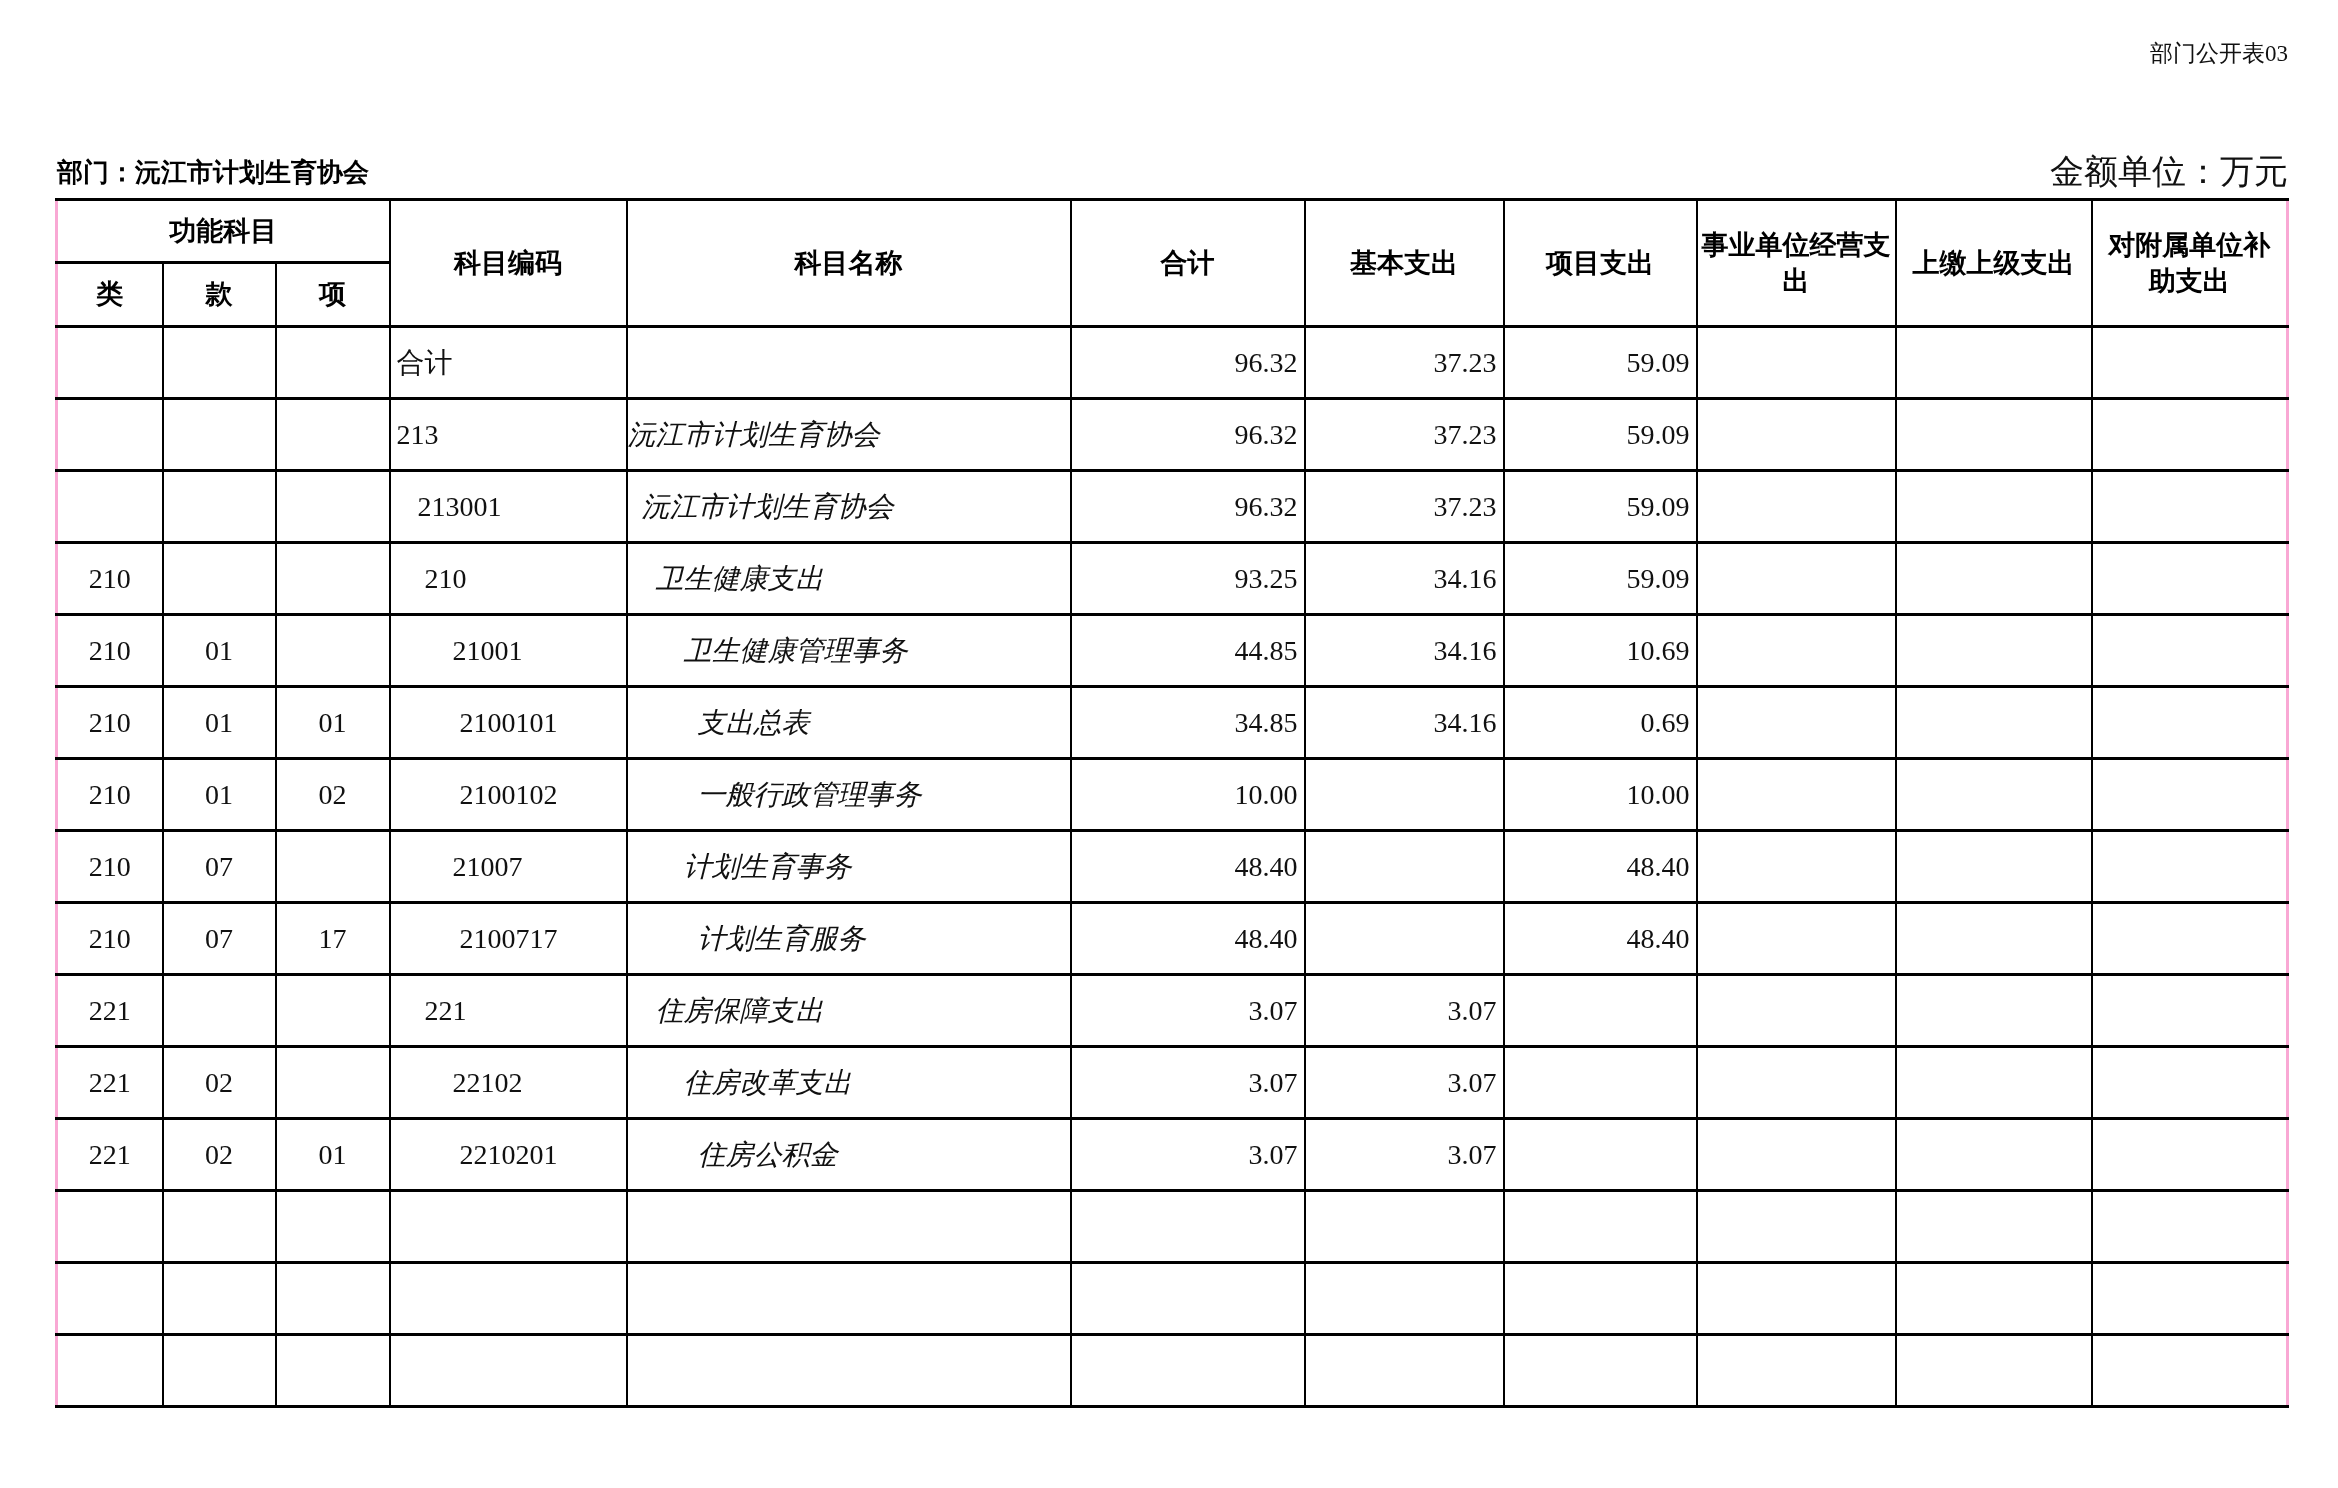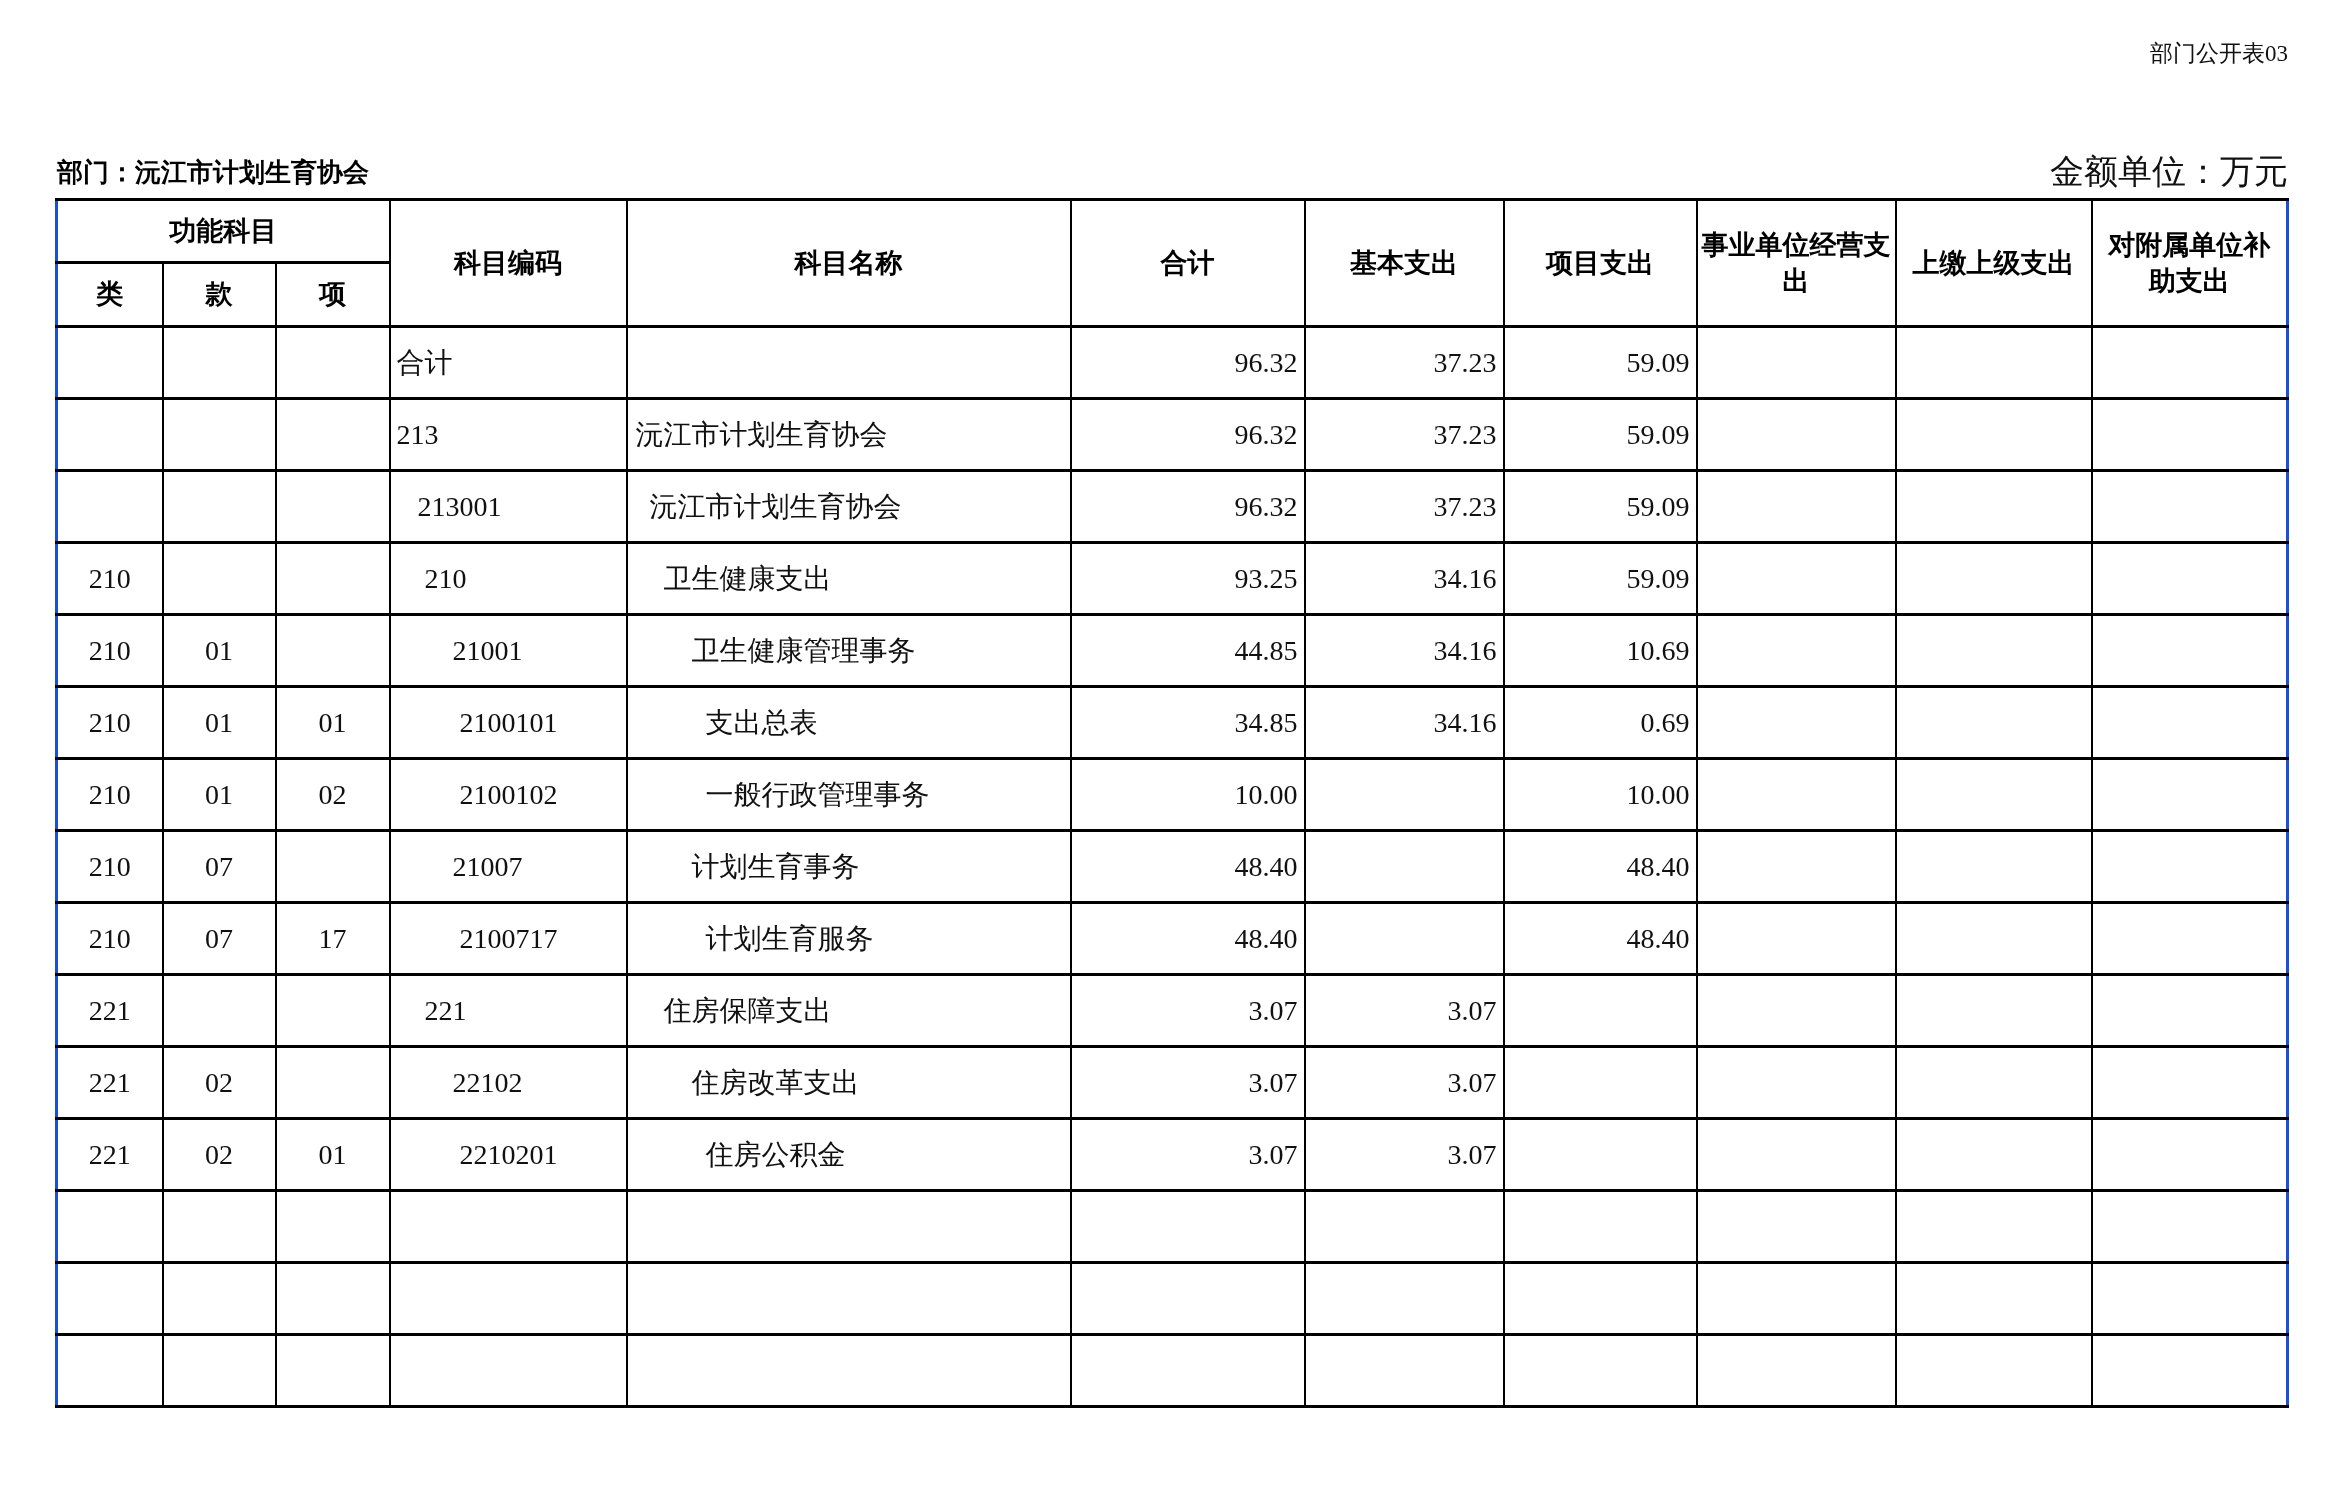--- a/index.html
+++ b/index.html
@@ -55,21 +55,21 @@
     font-size: 34px;
     color: #111;
   }
   table.grid {
     position: absolute;
     left: 55px;
     top: 198px;
     width: 2231px;
     border-collapse: collapse;
     table-layout: fixed;
-    border: 3px solid #1d4ed8;
+    border: 3px solid #f9a8d4;
   }
   table.grid th, table.grid td {
     border-left: 2px solid #000;
     border-right: 2px solid #000;
     border-top: 3px solid #000;
     border-bottom: 3px solid #000;
     vertical-align: middle;
     overflow: hidden;
   }
   table.grid th {
@@ -84,21 +84,21 @@
   thead tr.h1 { height: 63px; }
   thead tr.h2 { height: 64px; }
   tbody tr { height: 72px; }
   table.grid td {
     font-family: "Liberation Serif", "DejaVu Serif", serif;
     font-size: 28px;
     color: #111;
   }
   td.ctr { text-align: center; }
   td.code { text-align: left; white-space: pre; padding-left: 6px; }
-  td.name { text-align: left; white-space: pre; padding-left: 8px; }
+  td.name { text-align: left; white-space: pre; padding-left: 0; font-style: italic; }
   td.num  { text-align: right; padding-right: 6px; font-variant-numeric: tabular-nums; }
 </style>
 </head>
 <body>
 
 <div class="page">
 
   <div class="doc-code">部门公开表03</div>
 
 

